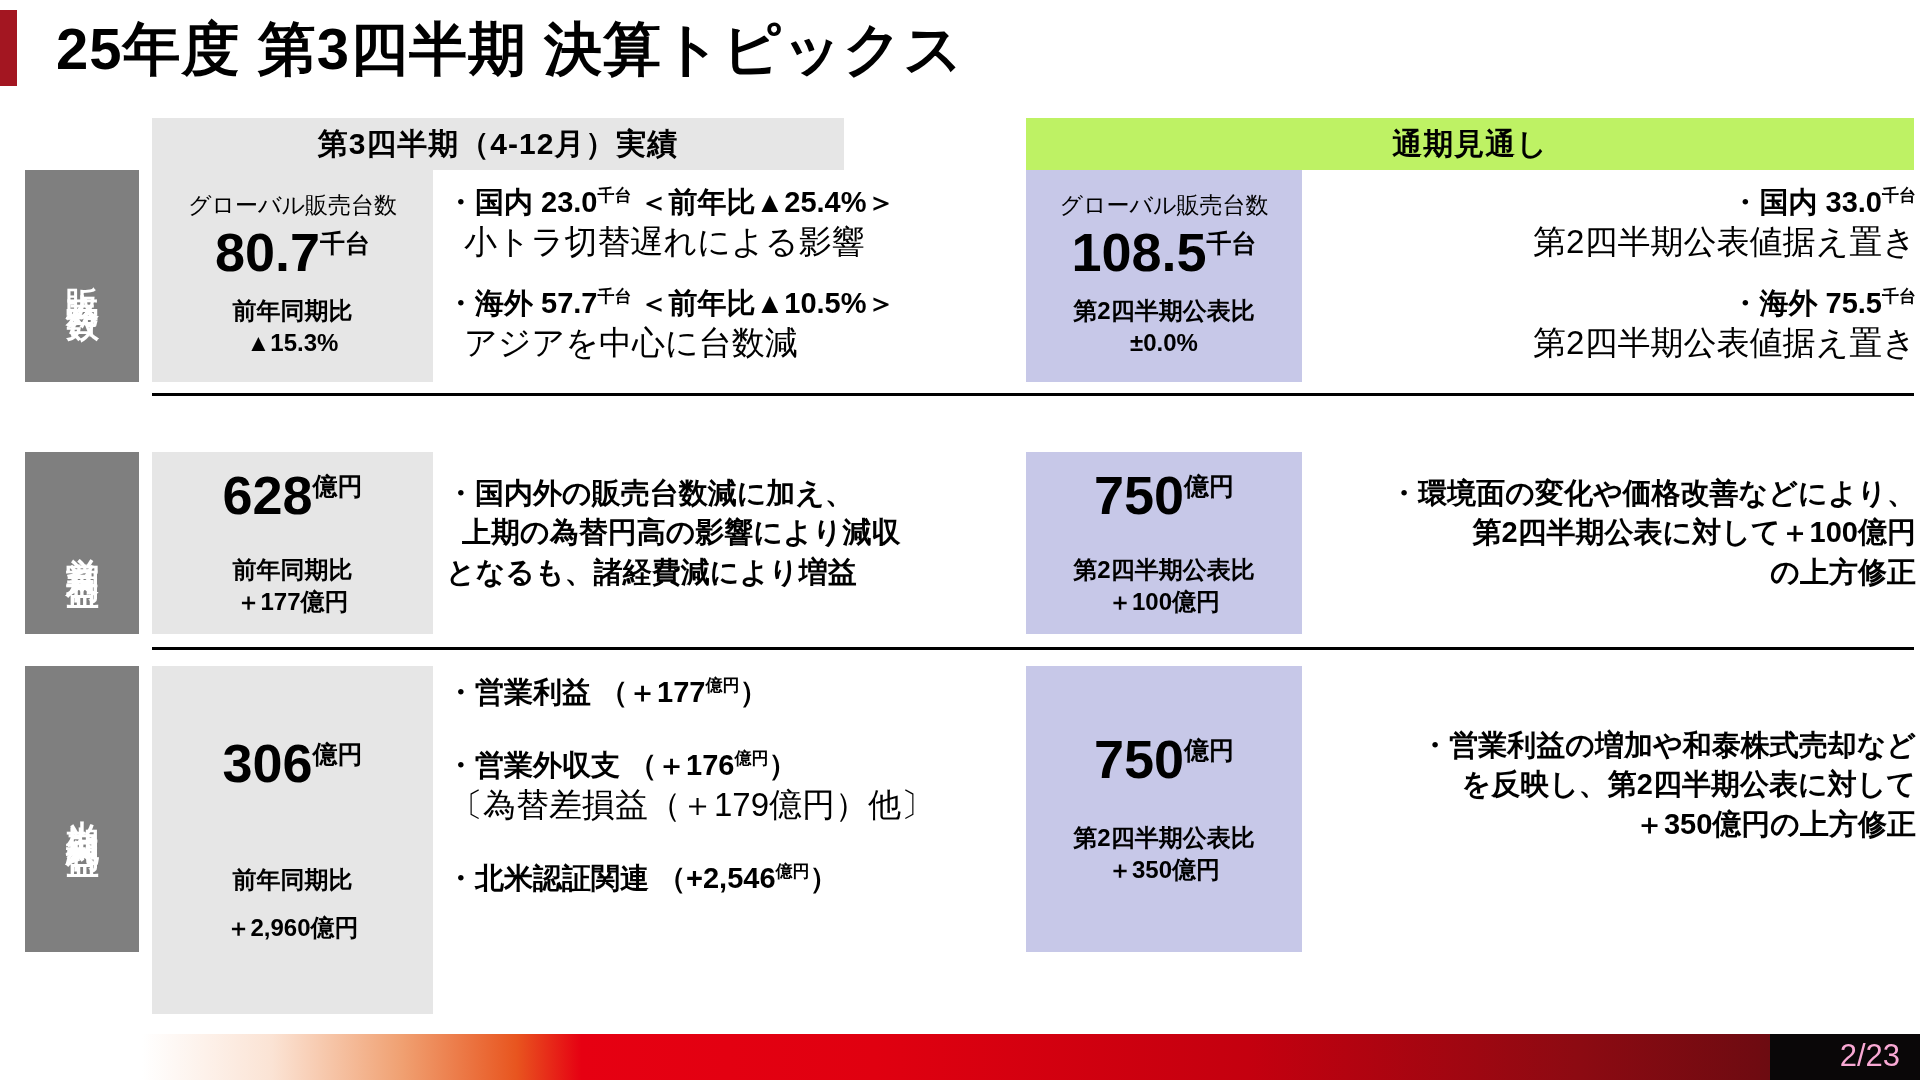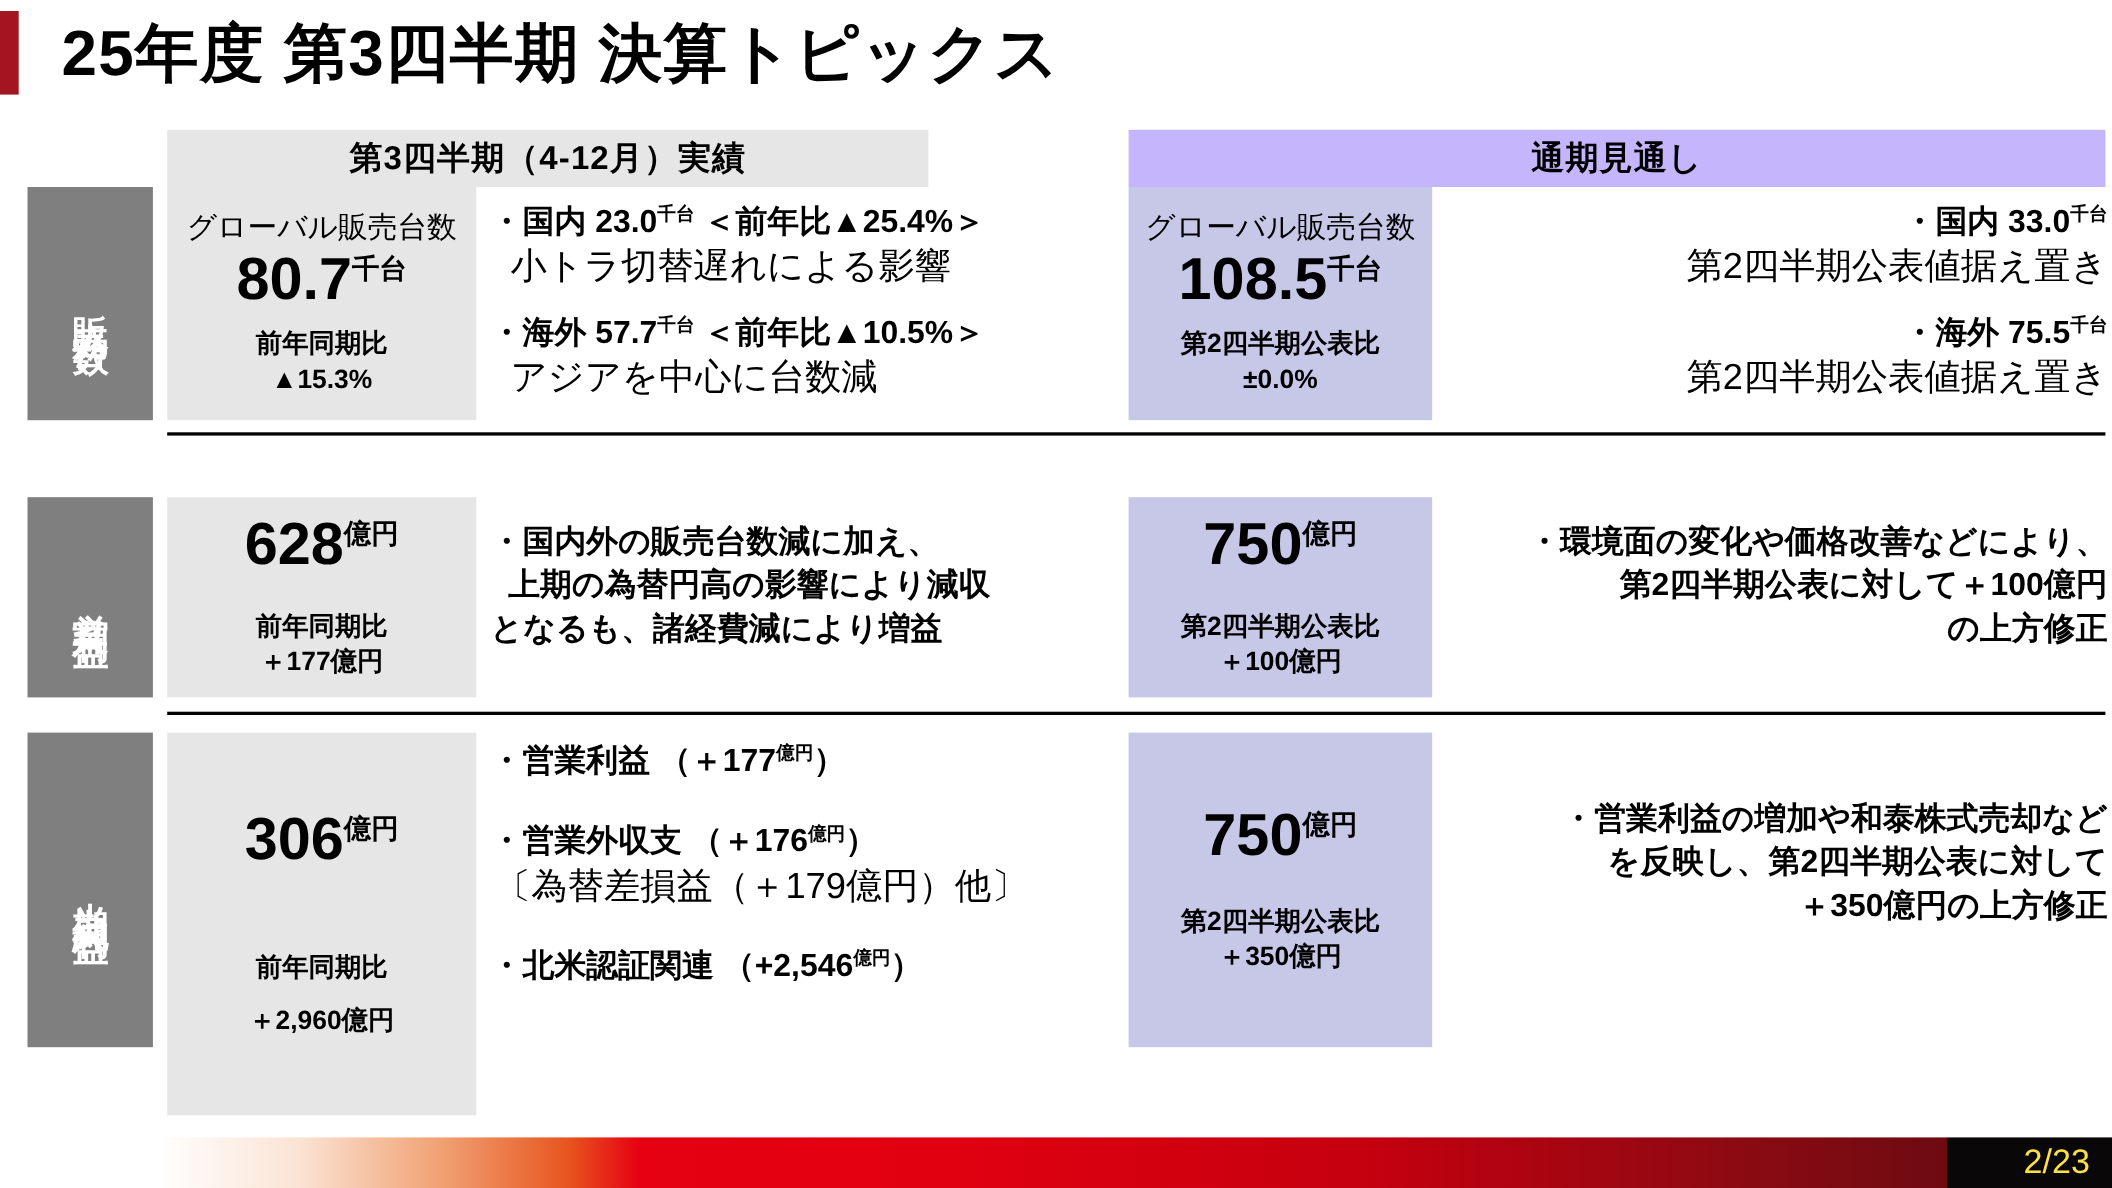--- a/index.html
+++ b/index.html
@@ -23,21 +23,21 @@
     white-space:nowrap;line-height:70px;
   }
 
   
   .col-head{
     position:absolute;top:118px;height:52px;
     display:flex;align-items:center;justify-content:center;
     font-size:30px;font-weight:bold;letter-spacing:1px;
   }
   .col-head.actual{left:152px;width:692px;background:#e6e6e6;}
-  .col-head.forecast{left:1026px;width:888px;background:#c4b5fd;}
+  .col-head.forecast{left:1026px;width:888px;background:#bef264;}
 
   
   .rows{position:absolute;left:0;top:170px;width:1920px;}
   .row{position:relative;width:1920px;}
   .row.r1{height:268px;}
   .row.r2{height:214px;}
   .row.r3{height:316px;}
 
   .divider{
     position:absolute;left:152px;width:1762px;height:3px;background:#000;
@@ -55,21 +55,21 @@
 
   
   .val-cell{
     position:absolute;
     display:flex;flex-direction:column;align-items:center;justify-content:center;
     text-align:center;
   }
   .val-cell.actual{left:152px;width:281px;background:#e6e6e6;}
   .val-cell.forecast{left:1026px;width:276px;background:#c7c8e8;}
 
-  .vc-caption{font-size:27px;font-weight:normal;margin-bottom:4px;line-height:1.2;}
+  .vc-caption{font-size:23px;font-weight:normal;margin-bottom:4px;line-height:1.2;}
   .vc-main{font-size:54px;font-weight:bold;line-height:1.05;white-space:nowrap;}
   .vc-main sup{font-size:25px;font-weight:bold;vertical-align:super;line-height:0;}
   .vc-sub{font-size:24px;font-weight:bold;line-height:1.35;margin-top:14px;white-space:nowrap;}
 
   
   .bullets{position:absolute;}
   .bullets.actual{left:446px;width:570px;}
   .bullets.forecast{left:1316px;width:600px;text-align:right;}
 
   .bl{display:block;line-height:1.28;}
@@ -91,21 +91,21 @@
   }
   .grad-bar{
     position:absolute;left:142px;bottom:0;width:1628px;height:46px;
     background:linear-gradient(90deg,#ffffff 0%,#fbe3d4 8%,#f0a071 16%,#e8551f 23%,#e60012 27%,#e00010 45%,#c4000f 68%,#8d0a12 88%,#6d0b11 100%);
   }
   .page-band{
     position:absolute;right:0;bottom:0;width:150px;height:46px;background:#0a0708;
   }
   .page-num{
     position:absolute;right:20px;bottom:4px;
-    color:#fde047;font-size:31px;font-weight:normal;line-height:40px;
+    color:#f9a8d4;font-size:31px;font-weight:normal;line-height:40px;
   }
 </style>
 </head>
 <body>
 
 <div class="slide">
 
   <div class="title-accent"></div>
   <div class="title">25年度 第3四半期  決算トピックス</div>
 

